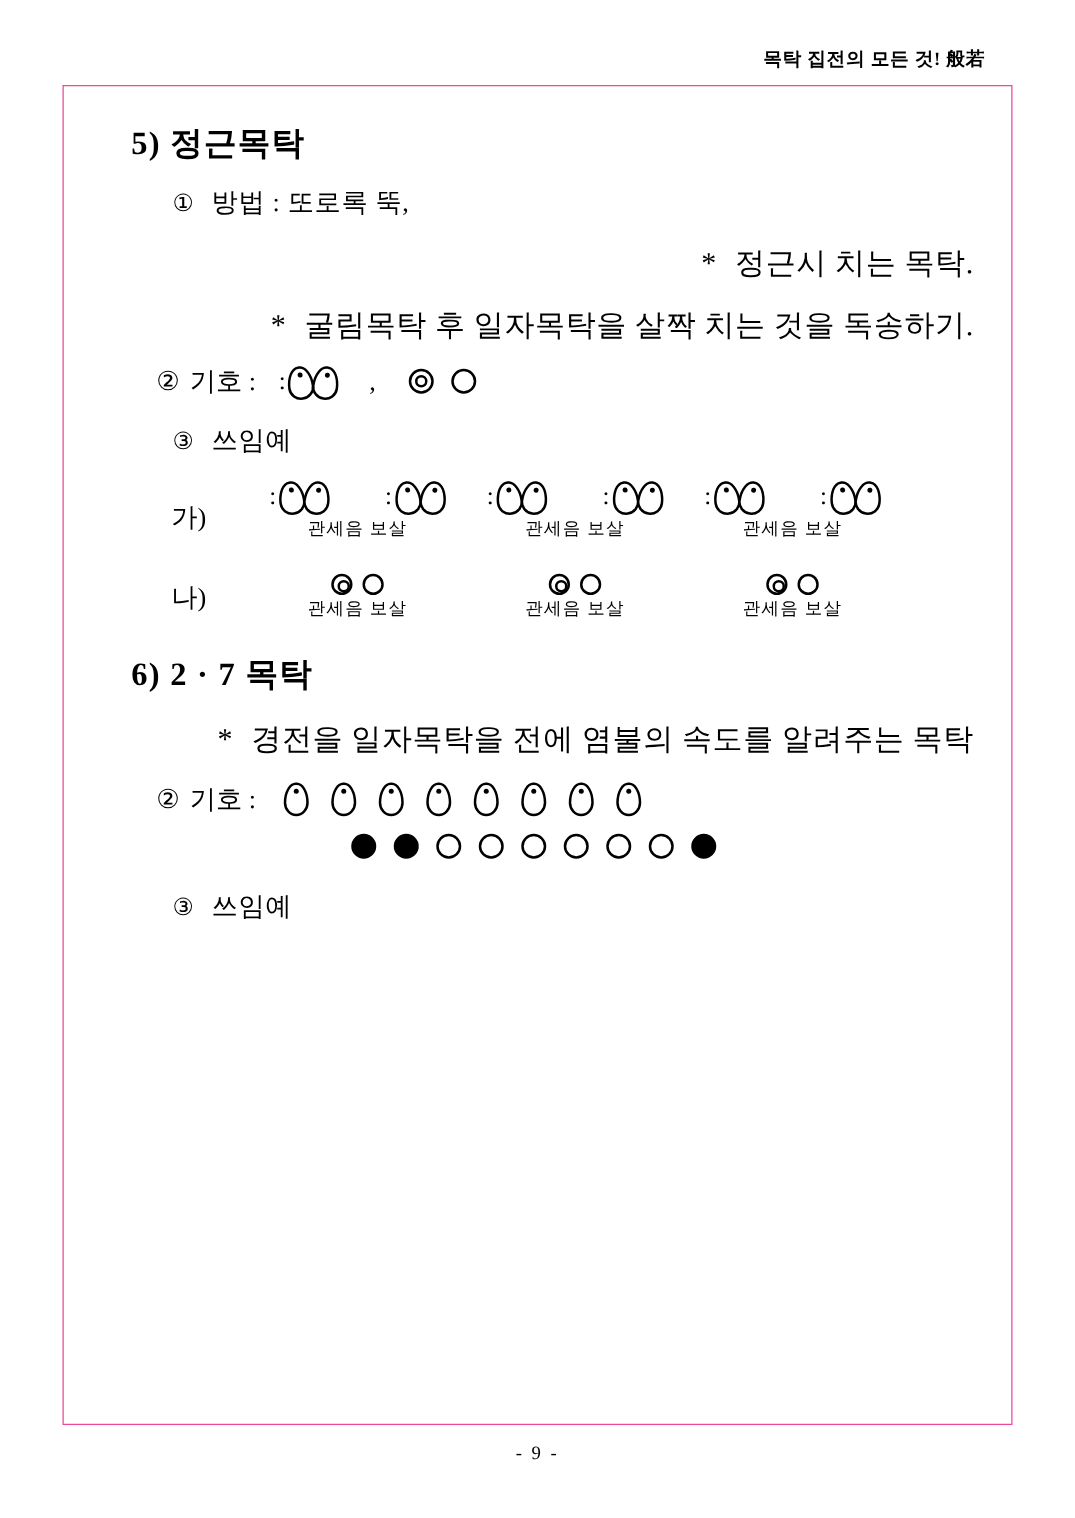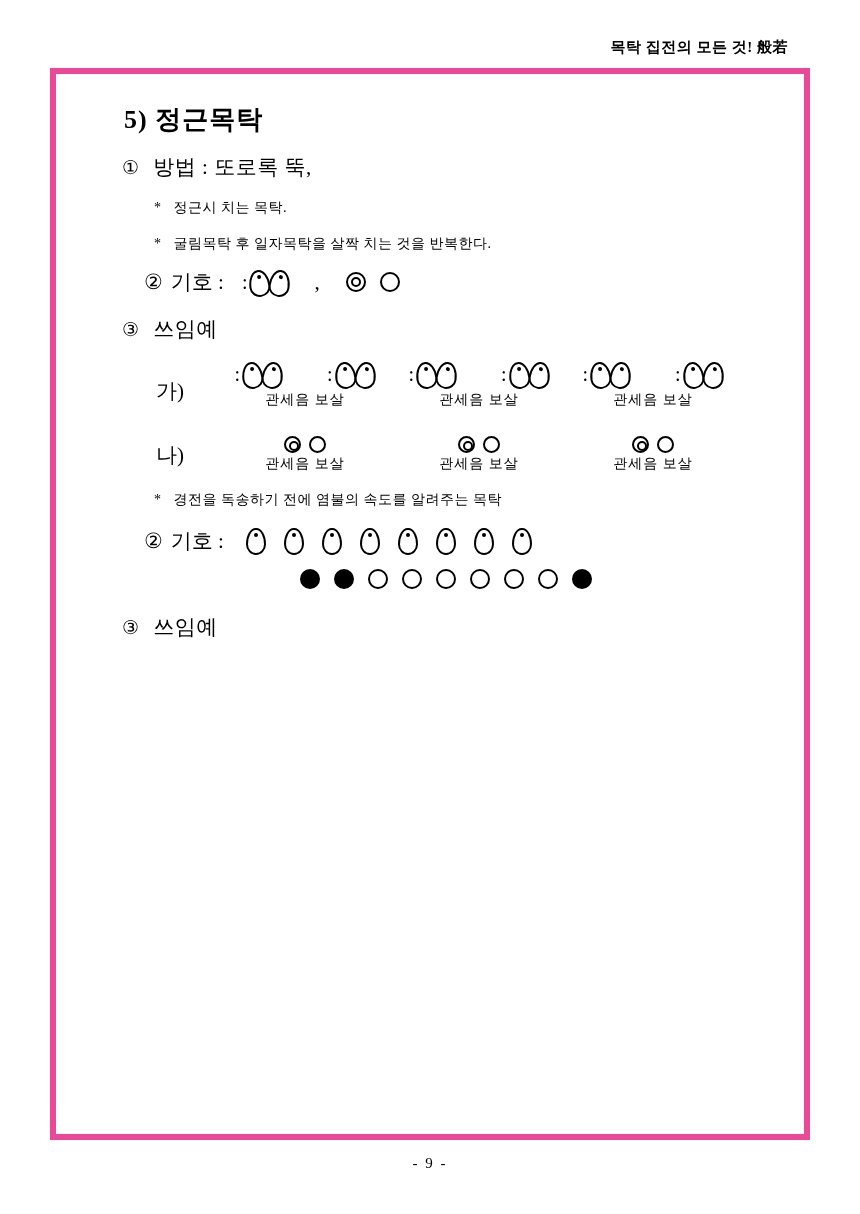--- a/index.html
+++ b/index.html
@@ -39,23 +39,23 @@
     font-weight: bold;
   }
 
   
   .frame {
     position: absolute;
     left: 50px;
     top: 68px;
     width: 760px;
     height: 1072px;
-    border: 6px solid #ec4899;
+    border: 1px solid #ec4899;
     box-sizing: border-box;
-    padding: 22px 30px 0 44px;
+    padding: 22px 30px 0 30px;
   }
 
   
   .footer {
     position: absolute;
     top: 1155px;
     left: 0;
     width: 860px;
     text-align: center;
     font-size: 15px;
@@ -66,33 +66,34 @@
   
   .h-sec {
     font-size: 26px;
     font-weight: bold;
     margin: 6px 0 8px 24px;
     letter-spacing: 1px;
   }
 
   .lvl1 {
     font-size: 21px;
-    margin: 16px 0 0 22px;
+    margin: 16px 0 0 57px;
     letter-spacing: 0.5px;
     font-weight: normal;
   }
   .lvl1 .cnum {
     font-size: 19px;
     margin-right: 8px;
   }
 
   .star {
-    font-size: 14px;
+    font-size: 24px;
     margin: 18px 0 0 54px;
     letter-spacing: 0.5px;
+    text-align: right;
   }
   .star .ast {
     font-family: "Liberation Serif", serif;
     margin-right: 8px;
   }
 
   
   .sym-line {
     display: flex;
     align-items: center;
@@ -264,21 +265,21 @@
       <span>방법 : 또로록 뚝,</span>
     </div>
 
     <div class="star">
       <span class="ast">*</span>
       <span>정근시 치는 목탁.</span>
     </div>
 
     <div class="star">
       <span class="ast">*</span>
-      <span>굴림목탁 후 일자목탁을 살짝 치는 것을 반복한다.</span>
+      <span>굴림목탁 후 일자목탁을 살짝 치는 것을 독송하기.</span>
     </div>
 
     <div class="sym-line">
       <span class="cnum" style="margin-right:8px;">②</span>
       <span class="label">기호 :</span>
       <span class="gong" style="margin-left:8px;">
         <span class="colon">:</span>
           <span class="bead left"></span>
           <span class="bead right"></span>
       </span>
@@ -367,25 +368,26 @@
             <div class="syms circs">
               <span class="circ dbl small"></span>
               <span class="circ small"></span>
             </div>
             <div class="txt">관세음 보살</div>
           </div>
         </div>
       </div>
     </div>
 
+    <div class="h-sec" style="margin-top:26px;">6) 2 · 7 목탁</div>
 
 
     <div class="star">
       <span class="ast">*</span>
-      <span>경전을 독송하기 전에 염불의 속도를 알려주는 목탁</span>
+      <span>경전을 일자목탁을 전에 염불의 속도를 알려주는 목탁</span>
     </div>
 
 
     <div class="sym-line" style="margin-top:18px;">
       <span class="cnum" style="margin-right:8px;">②</span>
       <span class="label">기호 :</span>
       <span class="gong-row">
         <span class="bead-single"></span>
         <span class="bead-single"></span>
         <span class="bead-single"></span>

